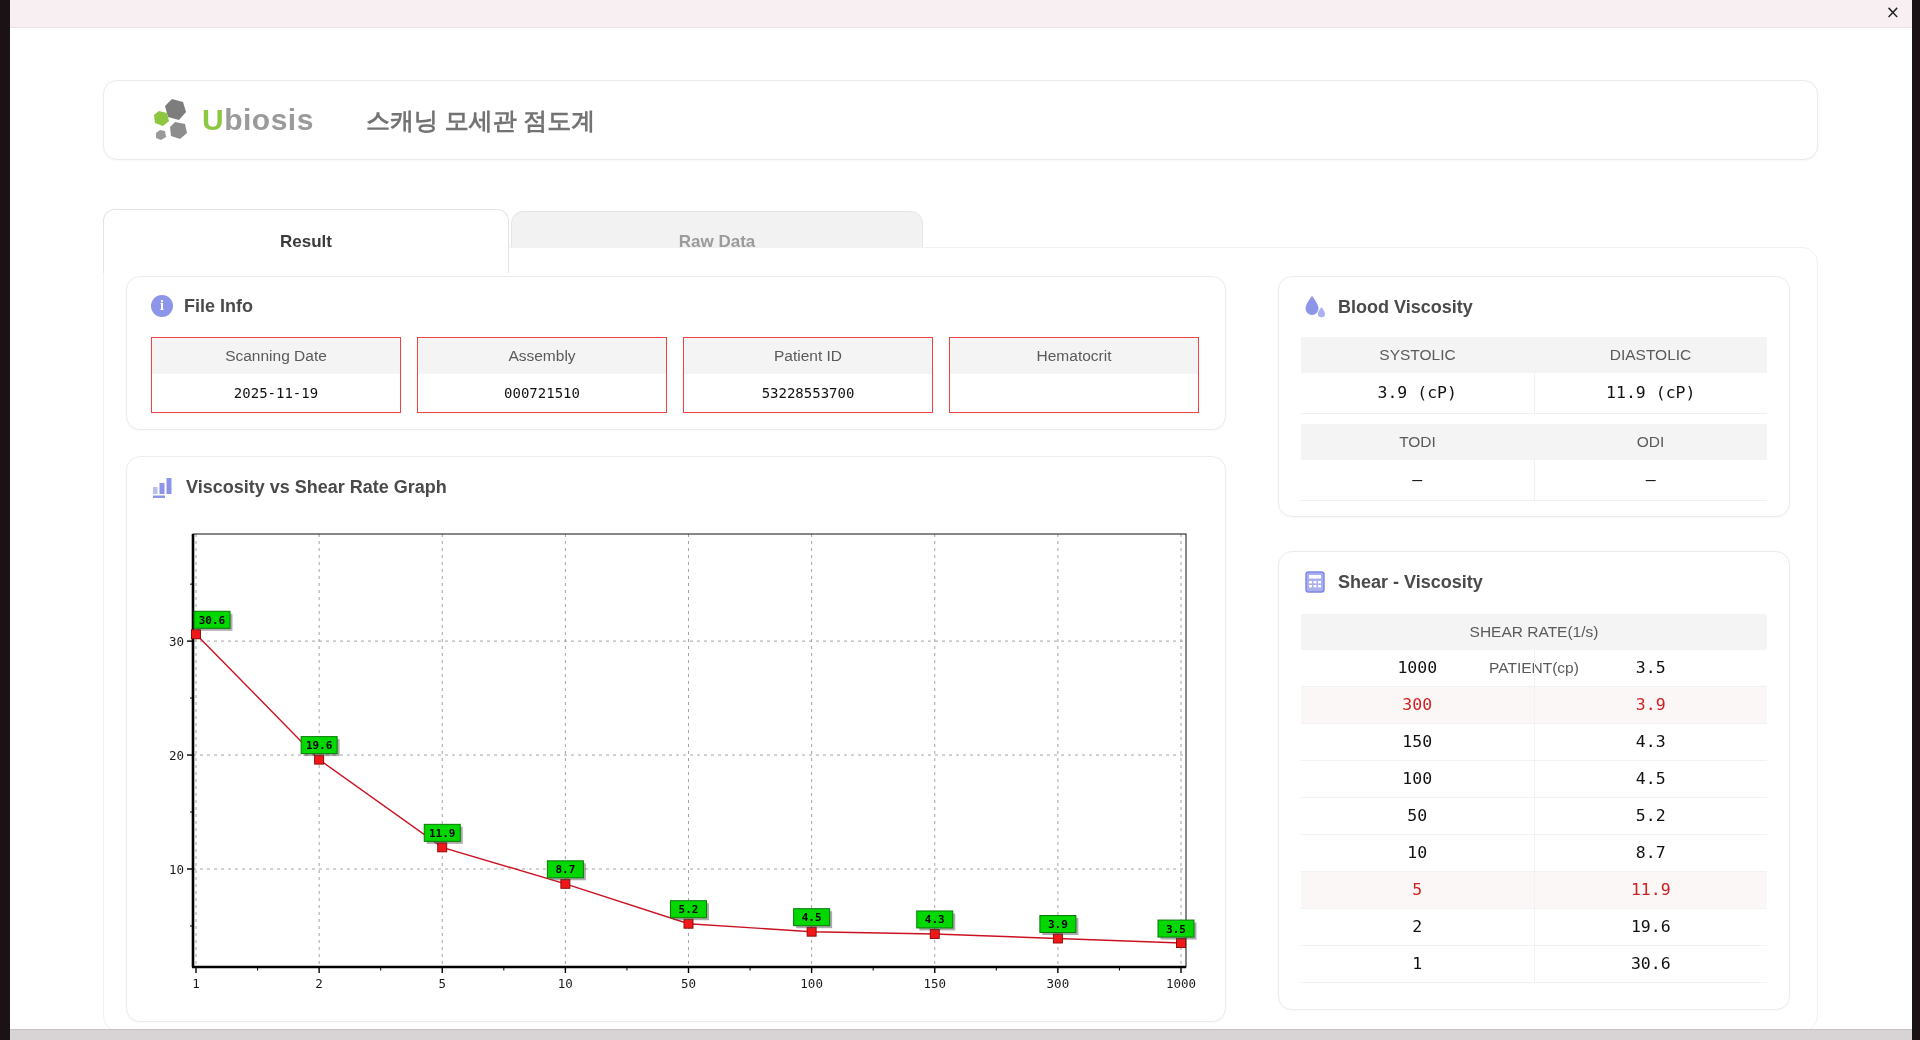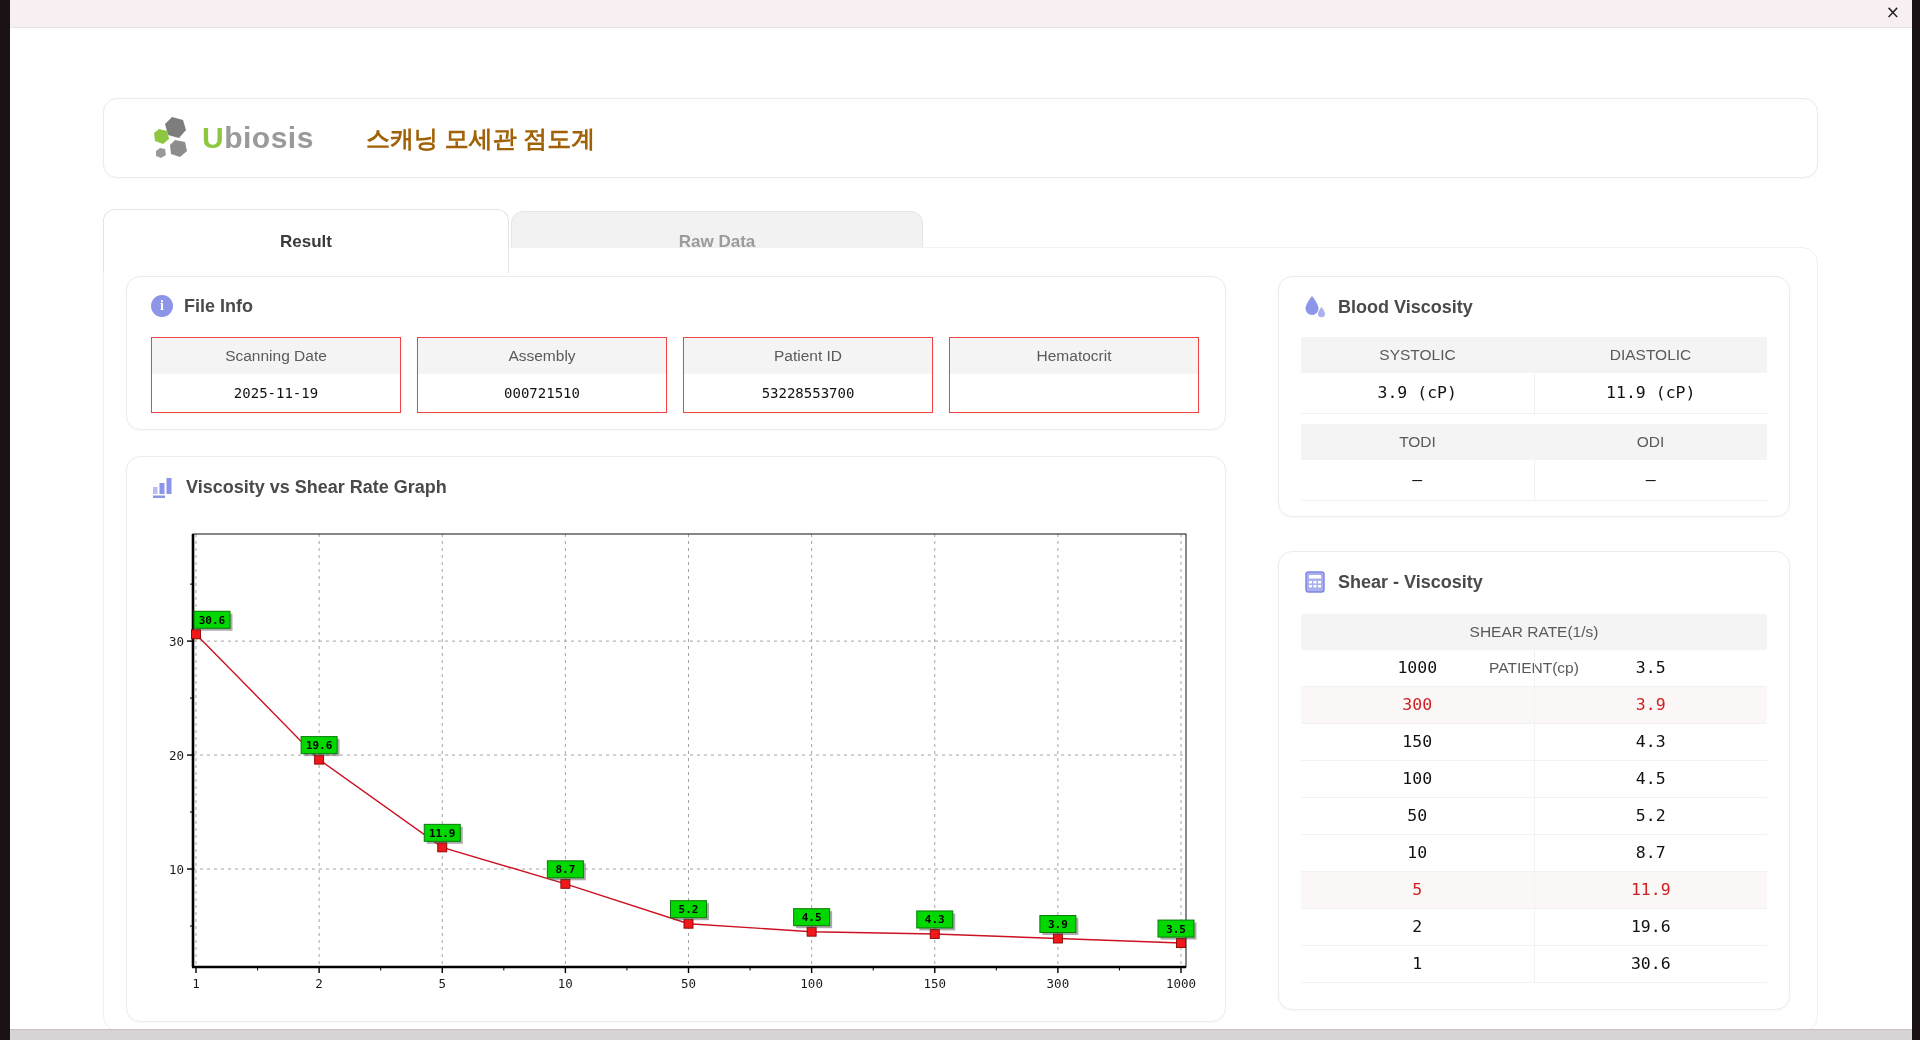--- a/index.html
+++ b/index.html
@@ -12,26 +12,26 @@
   .titlebar{position:absolute;left:10px;right:8px;top:0;height:27px;background:#f7eff1;
             border-bottom:1px solid #eae2e4;z-index:10;}
   .close-btn{position:absolute;right:12px;top:2px;font-size:17px;color:#222;cursor:pointer;
              font-family:"DejaVu Sans",sans-serif;}
   .bottombar{position:absolute;left:10px;right:8px;bottom:0;height:10px;background:#d8d4d5;
              border-top:1px solid #c6c2c3;z-index:10;}
 
   
   .header-card{position:absolute;left:103px;top:80px;width:1715px;height:80px;background:#fff;
                border:1px solid #ebebeb;border-radius:14px;box-shadow:0 1px 3px rgba(0,0,0,.03);
-               box-sizing:border-box;margin-top:18px;}
+               box-sizing:border-box;}
   .logo{position:absolute;left:48px;top:16px;display:flex;align-items:center;gap:6px;}
   .logo-word{font-size:30px;font-weight:600;letter-spacing:.5px;}
   .logo-u{color:#8dc63f;}
   .logo-rest{color:#9a9a9a;}
-  .app-title{position:absolute;left:262px;top:24px;font-size:24px;font-weight:bold;color:#a16207;}
+  .app-title{position:absolute;left:262px;top:24px;font-size:24px;font-weight:bold;color:#737373;}
 
   
   .tab{position:absolute;box-sizing:border-box;display:flex;align-items:center;justify-content:center;
        font-size:17px;font-weight:bold;cursor:pointer;margin-top:24px;}
   .tab-active{left:103px;top:185px;width:406px;height:64px;background:#fff;color:#3a3a3a;
               border:1px solid #e3e3e3;border-bottom:none;border-radius:12px 12px 0 0;z-index:3;}
   .tab-inactive{left:511px;top:187px;width:412px;height:61px;background:#f2f2f3;color:#9b9b9b;
                 border:1px solid #e6e6e6;border-radius:12px 12px 0 0;z-index:1;}
 
   

